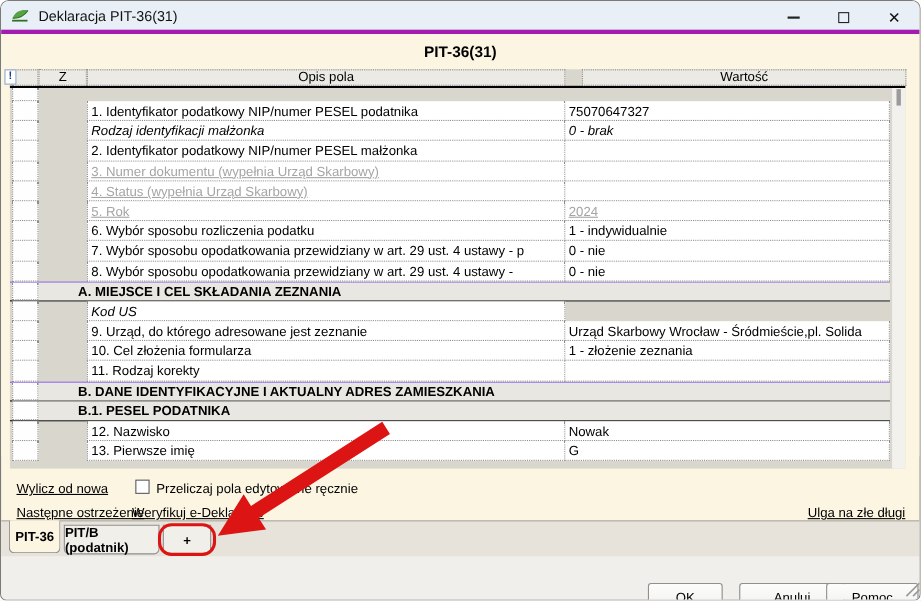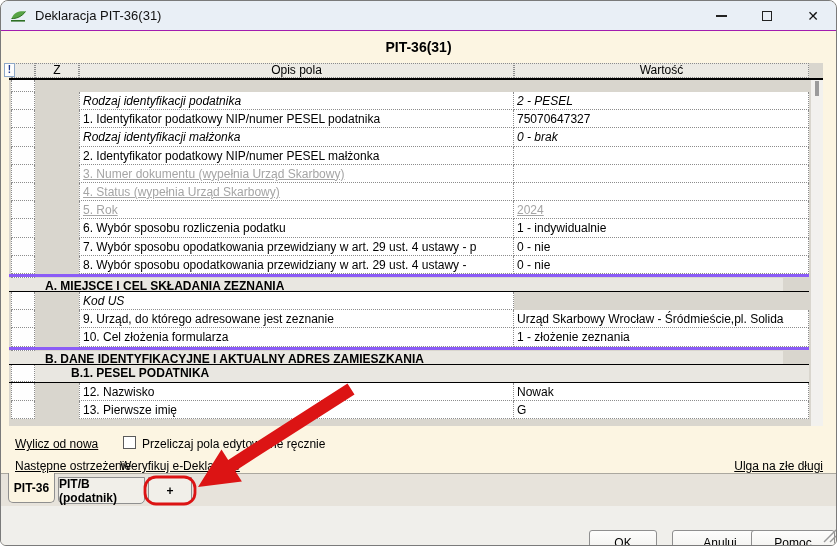--- a/index.html
+++ b/index.html
@@ -4,21 +4,21 @@
 <style>
   * { box-sizing: border-box; margin: 0; padding: 0; }
   html,body { margin:0; background:#ffffff; }
   body { font-family: "Liberation Sans", sans-serif; }
 
   .window { position:relative; width:837px; height:546px; background:#FCF5E2;
             border:1px solid #7a7a7a; border-radius:8px 8px 6px 6px; overflow:hidden; }
 
   
   .titlebar { position:absolute; top:0; left:0; right:0; height:30px; background:#E9EFF6;
-              border-bottom:1px solid #a21caf; display:flex; align-items:center; }
+              border-bottom:4px solid #a21caf; display:flex; align-items:center; }
   .app-icon { margin-left:9px; width:17px; height:16px; display:inline-block; }
   .tb-title { margin-left:8px; font-size:13px; color:#111; }
   .win-btns { position:absolute; right:0; top:0; height:30px; display:flex; }
   .win-btn { width:46px; height:30px; display:flex; align-items:center; justify-content:center; cursor:default; }
   .glyph-min { width:11px; height:2px; background:#222; }
   .glyph-max { width:10px; height:10px; border:1.5px solid #222; }
   .glyph-close { font-size:14px; color:#111; line-height:1; }
 
   
   .content { position:absolute; top:30px; left:0; right:0; height:384px; background:#FCF5E2; }
@@ -29,36 +29,36 @@
   .table-area { position:absolute; left:8px; top:32px; width:814px; height:363px; background:#D9D6CE; }
   .warn-box { position:absolute; left:-5px; top:0px; width:11px; height:14px; background:#FEFEFE;
               border:1px solid #8EA8C8; color:#1F3A93; font-weight:bold; font-size:10px;
               text-align:center; line-height:12px; z-index:3; }
   .thead { position:relative; height:17px; border-bottom:2.5px solid #000; font-size:12px; }
   .hc { position:absolute; top:0; height:15px; background:#ECEAE4; border:1px dotted #8c8c8c;
         text-align:center; line-height:13px; color:#000; }
   .hc1 { left:2px; width:24px; }
   .hz { left:26px; width:44px; }
   .hlabel { left:70px; width:435px; }
-  .hvalue { left:505px; width:295px;text-align:center; }
+  .hvalue { left:520px; width:295px;text-align:center; }
 
   .tbody { position:absolute; left:0; top:17px; width:802px; height:346px; overflow:hidden; }
   .trow { display:flex; width:800px; height:18.2px; font-size:12px; }
   .trow.spacer { height:12px; }
   .c1 { margin-left:2px; width:24px; background:#FEFEFE; border:1px dotted #8c8c8c; border-top:none; }
   .cl { margin-left:44px; width:435px; background:#FFFFFF; border-left:1px dotted #8c8c8c;
         border-right:1px dotted #8c8c8c; border-bottom:1px dotted #8c8c8c;
         padding:1px 2px 0 3px; line-height:16px; white-space:nowrap; overflow:hidden; color:#000; }
   .cv { width:295px; background:#FFFFFF; border-right:1px dotted #8c8c8c;
         border-bottom:1px dotted #8c8c8c; padding:1px 2px 0 3px; line-height:16px;
         white-space:nowrap; overflow:hidden; color:#000; }
   .trow.italic .cl, .trow.italic .cv { font-style:italic; }
   .trow.gray .cl, .trow.gray .cv { color:#A5A5A5;text-decoration:underline; }
   .trow.section, .trow.section2 { border-bottom:1px solid #000; }
-  .trow.section { border-top:3px solid #8b5cf6;flex-direction:column; }
+  .trow.section { border-top:1px solid #8b5cf6; }
   .band { margin-left:0; width:774px; background:#E9E7E1; font-weight:bold;
           padding:1px 0 0 36px; line-height:15px; white-space:nowrap; overflow:hidden; color:#000; }
 
   .vscroll { position:absolute; right:0; top:17px; bottom:0; width:12px; background:#F2F1EE; }
   .vthumb { position:absolute; left:4px; top:1px; width:4px; height:15px; background:#9B9B9B; }
 
   
   .lnk { position:absolute; font-size:12px; color:#000; text-decoration:underline; cursor:pointer; white-space:nowrap; }
   .lnk-recalc { left:14px; top:406px; }
   .lnk-next { left:14px; top:428px; }
@@ -125,25 +125,20 @@
       <div class="thead">
         <div class="hc hc1"></div>
         <div class="hc hz">Z</div>
         <div class="hc hlabel">Opis pola</div>
         <div class="hc hvalue">Wartość</div>
       </div>
       <div class="tbody" id="table-body">
           <div class="trow spacer">
             <div class="c1"></div>
           </div>
-          <div class="trow italic">
-            <div class="c1"></div>
-            <div class="cl">Rodzaj identyfikacji podatnika</div>
-            <div class="cv">2 - PESEL</div>
-          </div>
           <div class="trow">
             <div class="c1"></div>
             <div class="cl">1. Identyfikator podatkowy NIP/numer PESEL podatnika</div>
             <div class="cv">75070647327</div>
           </div>
           <div class="trow italic">
             <div class="c1"></div>
             <div class="cl">Rodzaj identyfikacji małżonka</div>
             <div class="cv">0 - brak</div>
           </div>
@@ -192,20 +187,25 @@
           </div>
           <div class="trow">
             <div class="c1"></div>
             <div class="cl">9. Urząd, do którego adresowane jest zeznanie</div>
             <div class="cv">Urząd Skarbowy Wrocław - Śródmieście,pl. Solida</div>
           </div>
           <div class="trow">
             <div class="c1"></div>
             <div class="cl">10. Cel złożenia formularza</div>
             <div class="cv">1 - złożenie zeznania</div>
+          </div>
+          <div class="trow">
+            <div class="c1"></div>
+            <div class="cl">11. Rodzaj korekty</div>
+            <div class="cv"></div>
           </div>
           <div class="trow section">
             <div class="c1"></div>
             <div class="band">B. DANE IDENTYFIKACYJNE I AKTUALNY ADRES ZAMIESZKANIA</div>
           </div>
           <div class="trow section2">
             <div class="c1"></div>
             <div class="band">B.1. PESEL PODATNIKA</div>
           </div>
           <div class="trow">

